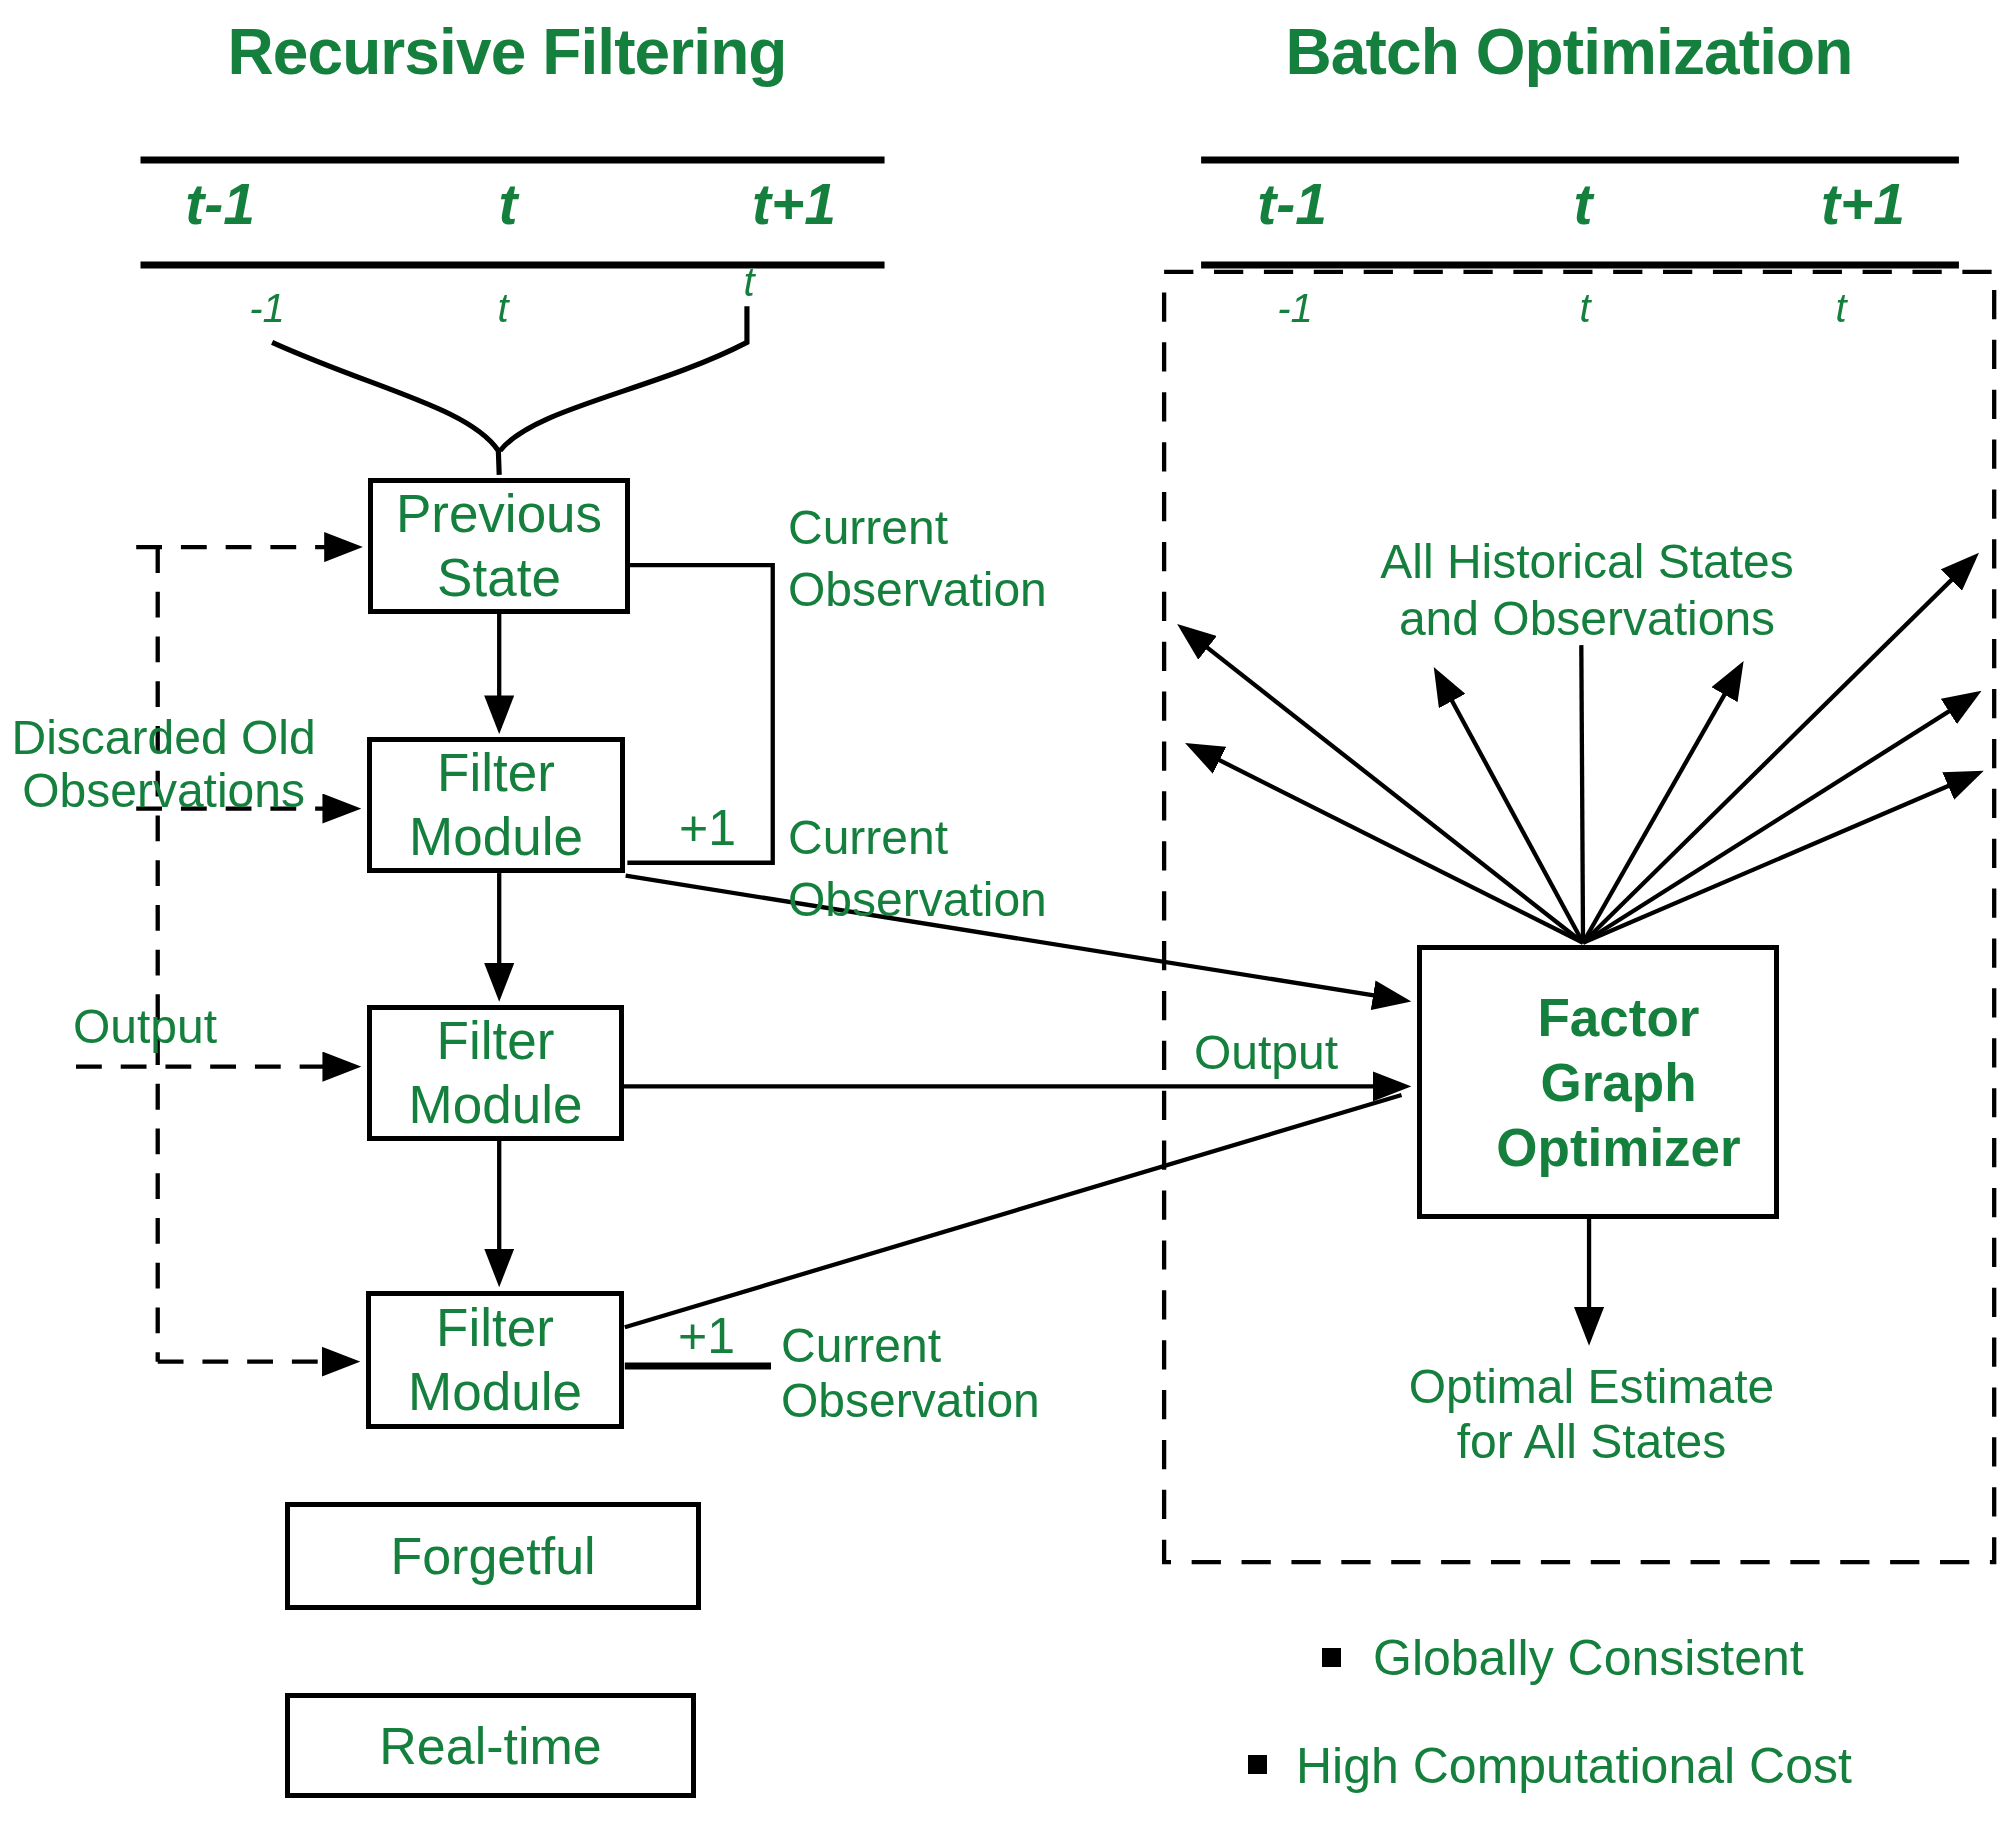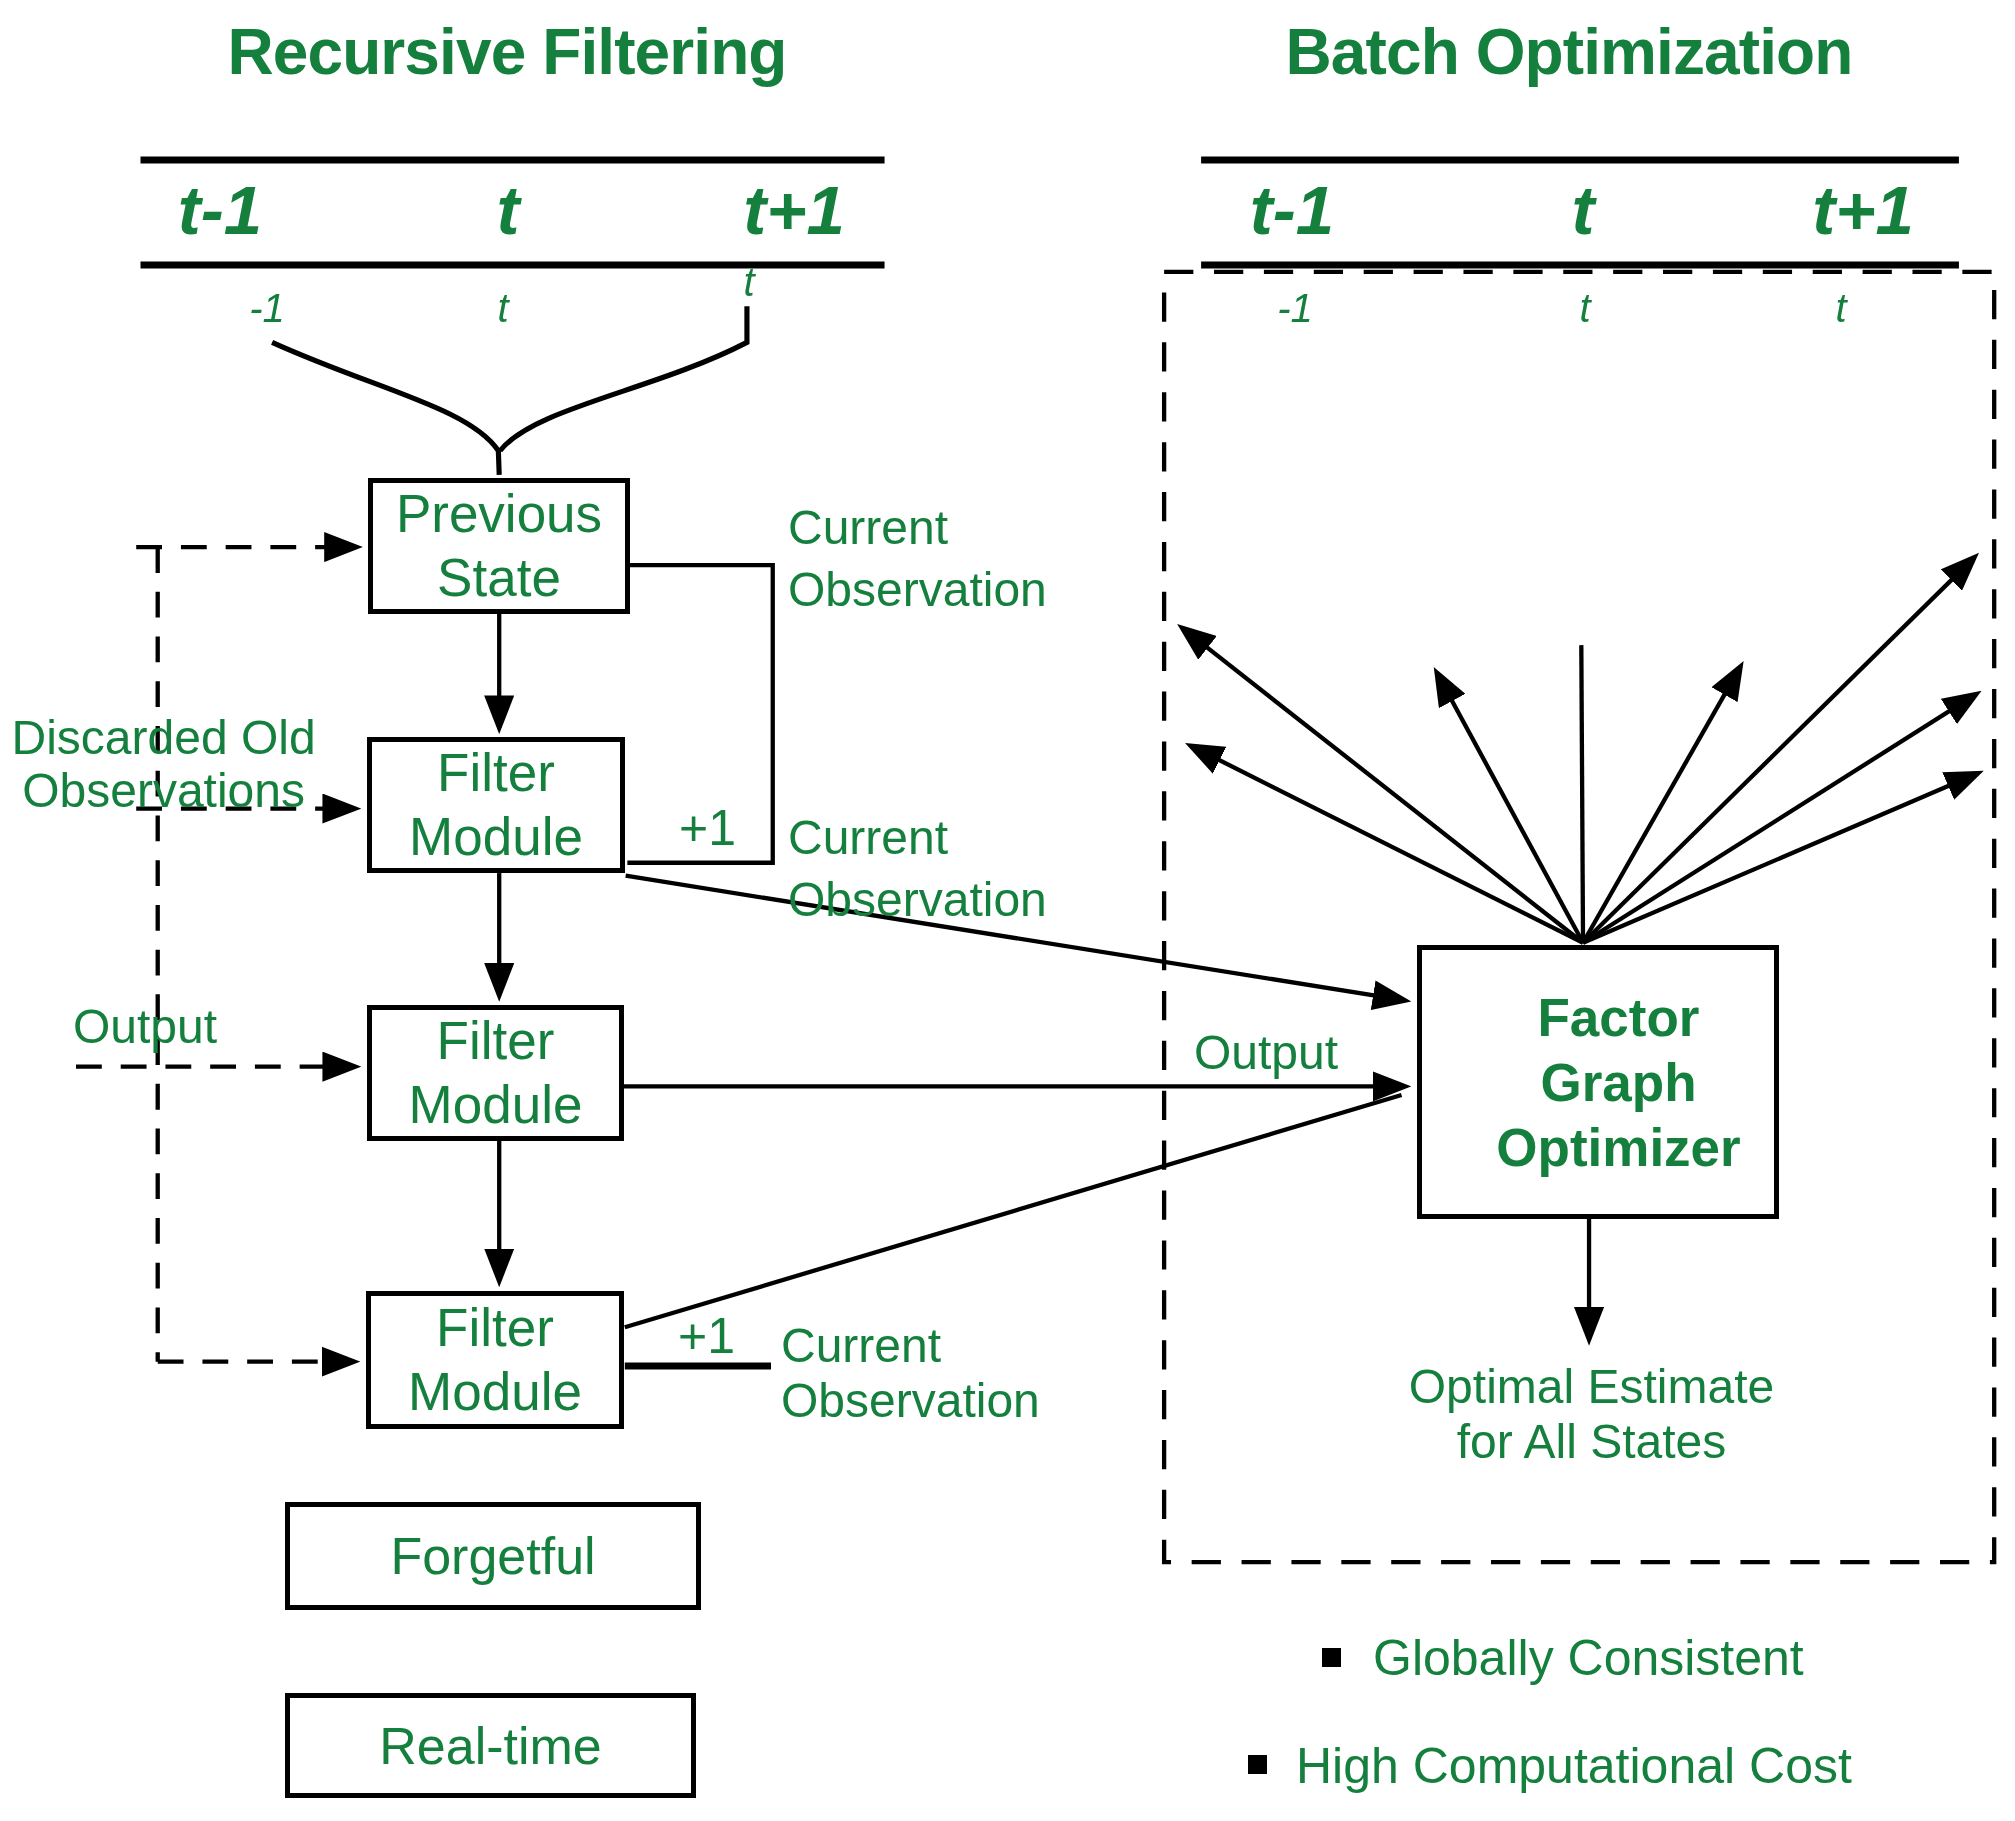--- a/index.html
+++ b/index.html
@@ -5,21 +5,21 @@
   html,body{margin:0;padding:0;background:#fff;}
   .page{position:relative;width:2016px;height:1821px;background:#fff;overflow:hidden;
         font-family:"Liberation Sans",sans-serif;color:#15803d;}
   svg.wire{position:absolute;left:0;top:0;}
   .lbl{position:absolute;white-space:pre-line;line-height:1.2;}
   .ctr{text-align:center;transform:translateX(-50%);}
   .box{position:absolute;border:5.2px solid #000;background:#fff;box-sizing:border-box;
        display:flex;align-items:center;justify-content:center;text-align:center;
        white-space:pre-line;}
   .title{font-size:64px;font-weight:bold;letter-spacing:-0.9px;}
-  .tlab{font-size:69px;font-weight:bold;font-style:italic;}
+  .tlab{font-size:57px;font-weight:bold;font-style:italic;}
   .tsub{font-size:40px;font-style:italic;}
   .boxtxt{font-size:53px;line-height:64px;}
   .ann{font-size:48px;line-height:62px;}
   .bullet-sq{position:absolute;width:19px;height:19px;background:#000;}
   .fgo{font-weight:bold;font-size:53px;line-height:65px;padding-left:41px;}
 </style>
 </head>
 <body>
 
 <div class="page">
@@ -111,20 +111,22 @@
   <div class="lbl title" style="left:1268px;top:13.8px;width:602px;text-align:center;">Batch Optimization</div>
 
   <div class="lbl tlab ctr" style="left:1292px;top:170px;">t-1</div>
   <div class="lbl tlab ctr" style="left:1583px;top:170px;">t</div>
   <div class="lbl tlab ctr" style="left:1863px;top:170px;">t+1</div>
 
   <div class="lbl tsub ctr" style="left:1295px;top:284px;">-1</div>
   <div class="lbl tsub ctr" style="left:1585px;top:284px;">t</div>
   <div class="lbl tsub ctr" style="left:1841px;top:284px;">t</div>
 
+  <div class="lbl ann" style="left:1329px;top:533px;width:516px;text-align:center;line-height:57px;">All Historical States
+and Observations</div>
 
   <div class="lbl ann" style="left:1194px;top:1022px;">Output</div>
 
   <div class="box fgo" style="left:1417px;top:945px;width:362px;height:274px;">Factor
 Graph
 Optimizer</div>
 
   <div class="lbl ann" style="left:1372px;top:1359px;width:439px;text-align:center;line-height:55px;">Optimal Estimate
 for All States</div>
 

